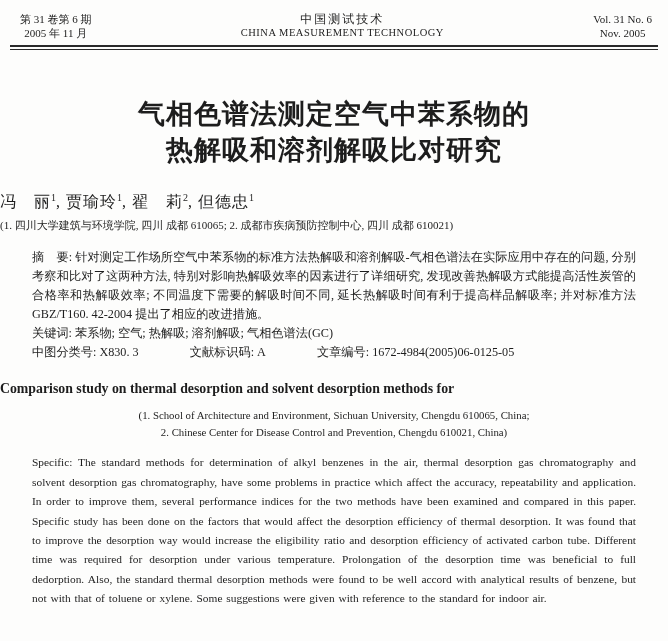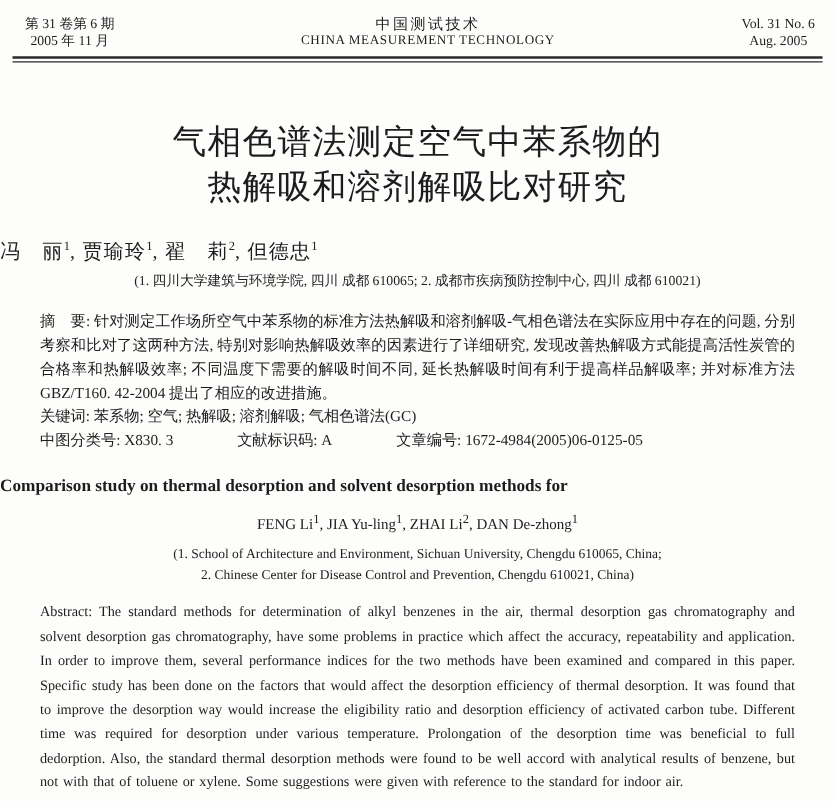--- a/index.html
+++ b/index.html
@@ -25,32 +25,32 @@
     margin:5px 10px 0 10px;
     height:2px;
     border-top:2.5px solid #2a2a2a;
     border-bottom:1.5px solid #2a2a2a;
   }
   
   .title-cn {
     margin-top:46px;
     text-align:center;
     font-family:"DejaVu Sans","Liberation Sans",sans-serif;
-    font-weight:normal;
+    font-weight:bold;
     font-size:27px; line-height:36px;
     letter-spacing:1px;
   }
   
   .authors-cn {
     margin-top:20px; text-align:left;
     font-size:16px; line-height:20px; letter-spacing:1px;
   }
   .authors-cn sup, .authors-en sup { font-size:10px; letter-spacing:0; }
   .affil-cn {
-    margin-top:6px; text-align:center;
+    margin-top:6px; text-align:left;
     font-size:11px; line-height:15px;
   }
   
   .cn-block {
     width:604px; margin:15px auto 0;
     font-size:12.2px; line-height:19px;
     text-align:justify;
   }
   .lbl { font-weight:normal; }
   .clc-line { text-align:left; }
@@ -88,21 +88,21 @@
     <div class="hdr-col">
       <div>第 31 卷第 6 期</div>
       <div>2005 年 11 月</div>
     </div>
     <div class="hdr-col">
       <div class="hdr-journal-cn">中国测试技术</div>
       <div class="hdr-journal-en">CHINA MEASUREMENT TECHNOLOGY</div>
     </div>
     <div class="hdr-col">
       <div>Vol. 31 No. 6</div>
-      <div>Aug. 2005</div>
+      <div>Nov. 2005</div>
     </div>
   </div>
   <div class="rule"></div>
 
   <div class="title-cn">
     <div>气相色谱法测定空气中苯系物的</div>
     <div>热解吸和溶剂解吸比对研究</div>
   </div>
 
   <div class="authors-cn">
@@ -123,29 +123,26 @@
       <span class="clc-pair clc-gap1"><span class="lbl">中图分类号:</span> <span>X830. 3</span></span>
       <span class="clc-pair clc-gap2"><span class="lbl">文献标识码:</span> <span>A</span></span>
       <span class="clc-pair"><span class="lbl">文章编号:</span> <span>1672-4984(2005)06-0125-05</span></span>
     </div>
   </div>
 
   <div class="title-en">
     <div>Comparison study on thermal desorption and solvent desorption methods for</div>
   </div>
 
-  <div class="authors-en">
-    <span>FENG Li</span><sup>1</sup><span>,  </span><span>JIA Yu-ling</span><sup>1</sup><span>,  </span><span>ZHAI Li</span><sup>2</sup><span>,  </span><span>DAN De-zhong</span><sup>1</sup>
-  </div>
   <div class="affil-en">
     <div>(1. School of Architecture and Environment, Sichuan University, Chengdu 610065, China;</div>
     <div>2. Chinese Center for Disease Control and Prevention, Chengdu 610021, China)</div>
   </div>
 
   <div class="en-block">
     <div>
-      <span class="lbl">Abstract:</span>
+      <span class="lbl">Specific:</span>
       <span>The standard methods for determination of alkyl benzenes in the air, thermal desorption gas chromatography and solvent desorption gas chromatography, have some problems in practice which affect the accuracy, repeatability and application. In order to improve them, several performance indices for the two methods have been examined and compared in this paper. Specific study has been done on the factors that would affect the desorption efficiency of thermal desorption. It was found that to improve the desorption way would increase the eligibility ratio and desorption efficiency of activated carbon tube. Different time was required for desorption under various temperature. Prolongation of the desorption time was beneficial to full dedorption. Also, the standard thermal desorption methods were found to be well accord with analytical results of benzene, but not with that of toluene or xylene. Some suggestions were given with reference to the standard for indoor air.</span>
     </div>
 
   </div>
 
 </div>
 
 </body></html>

